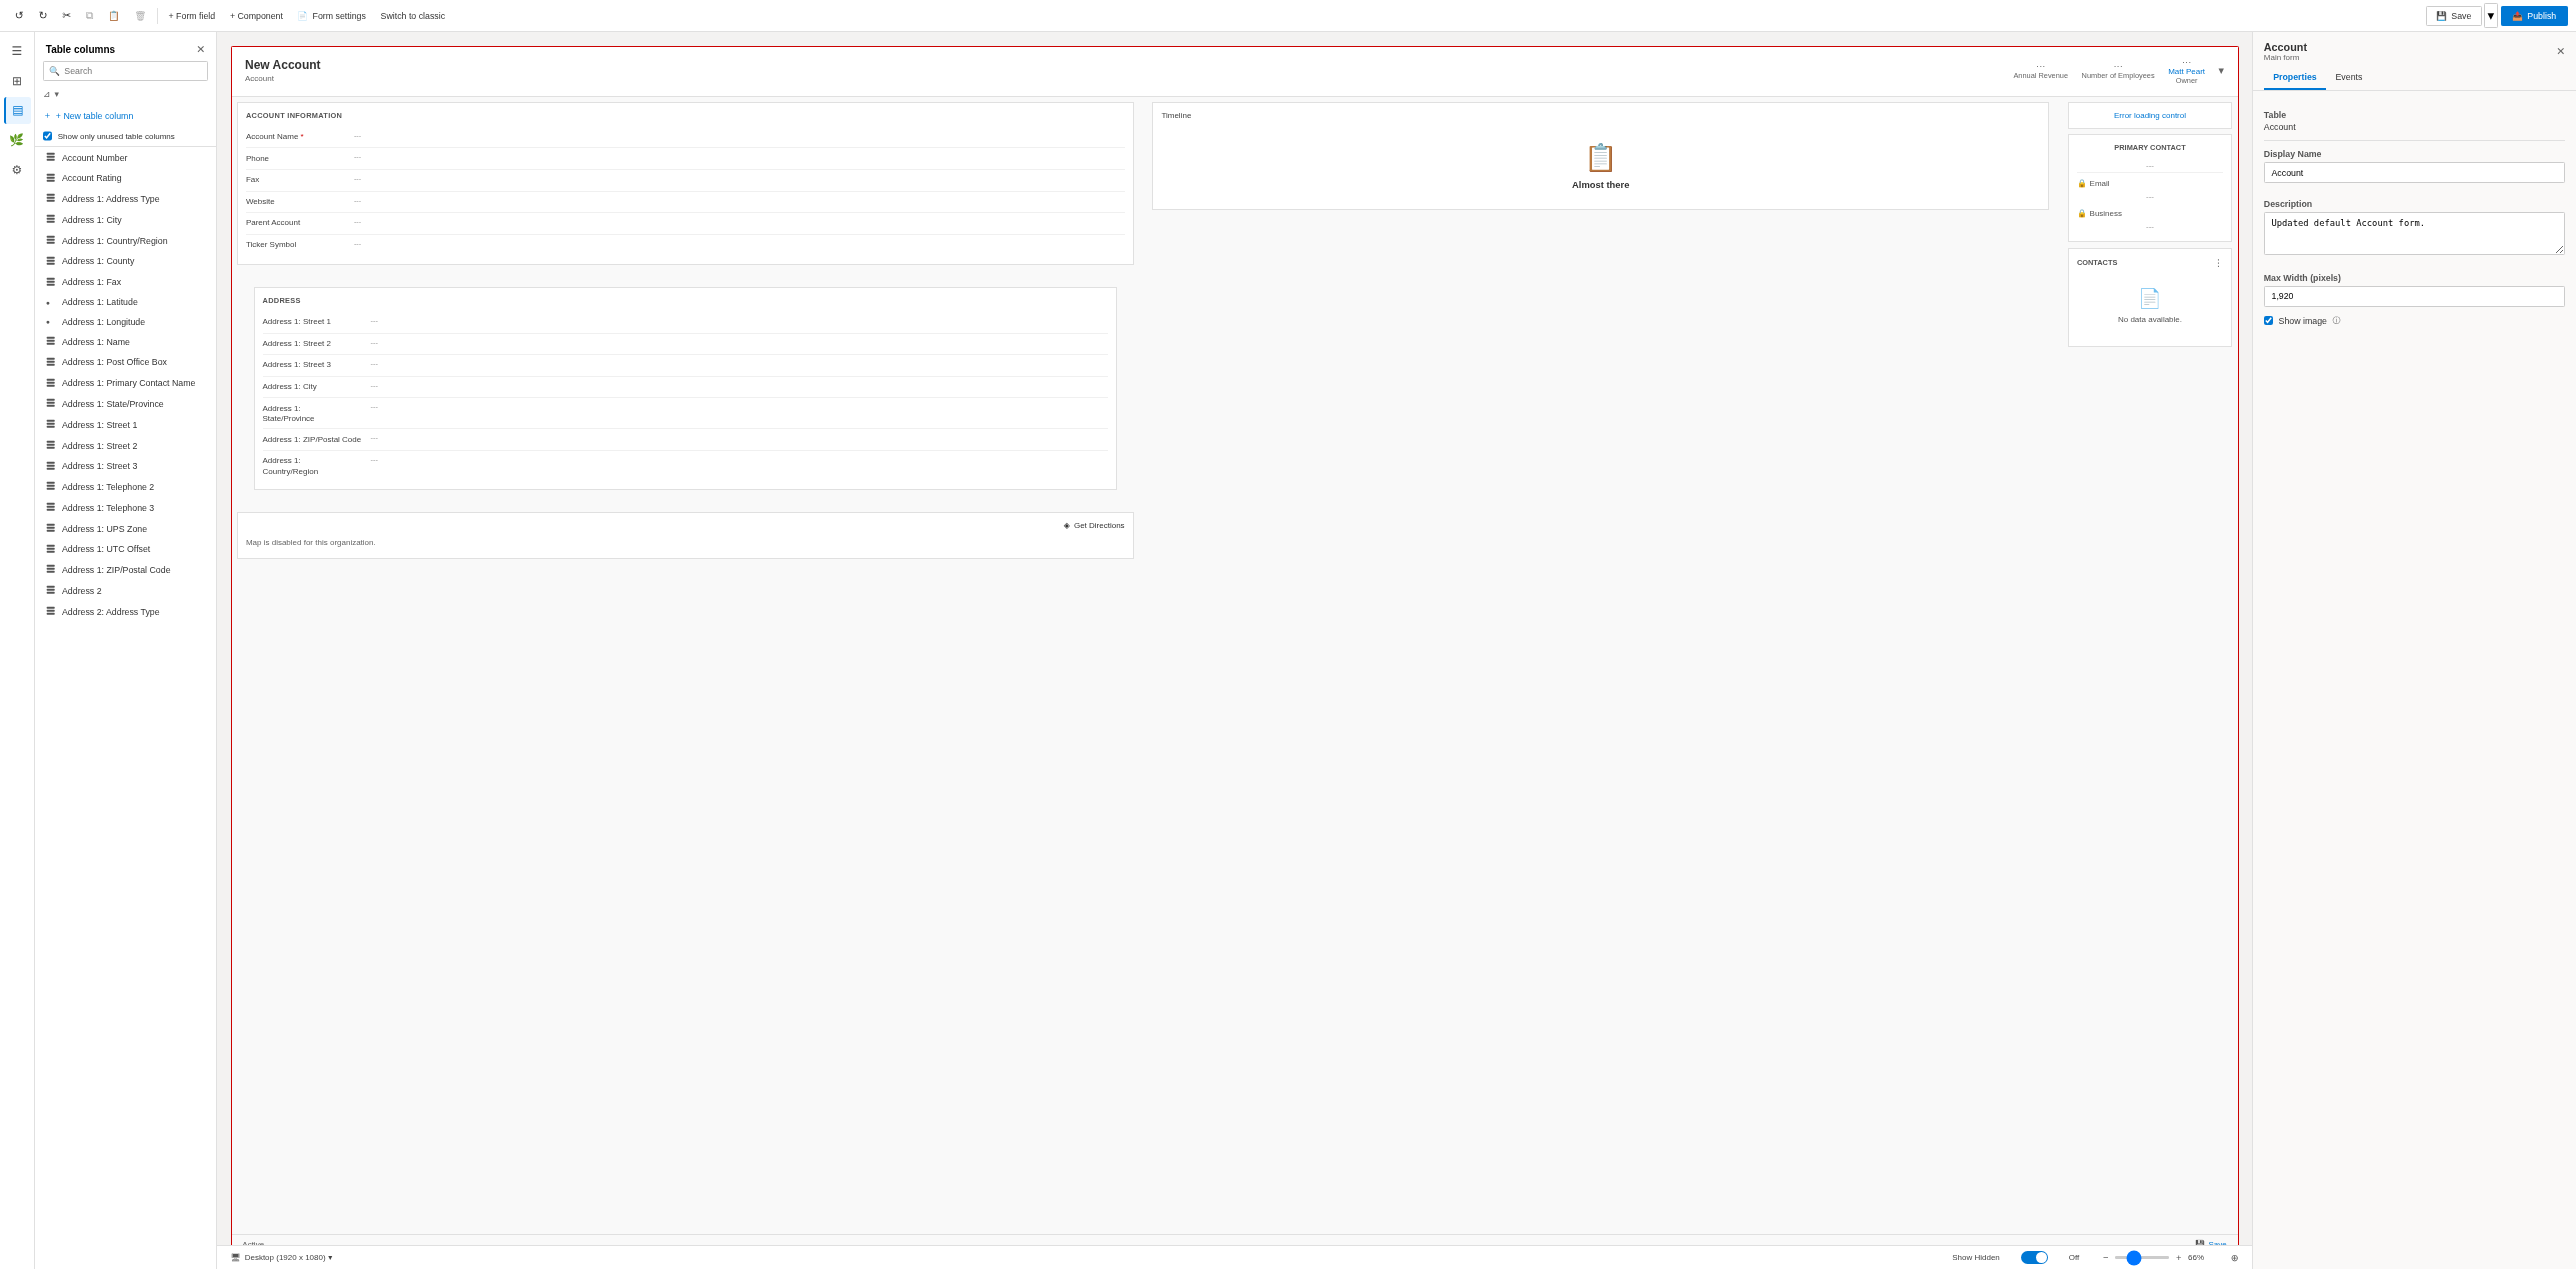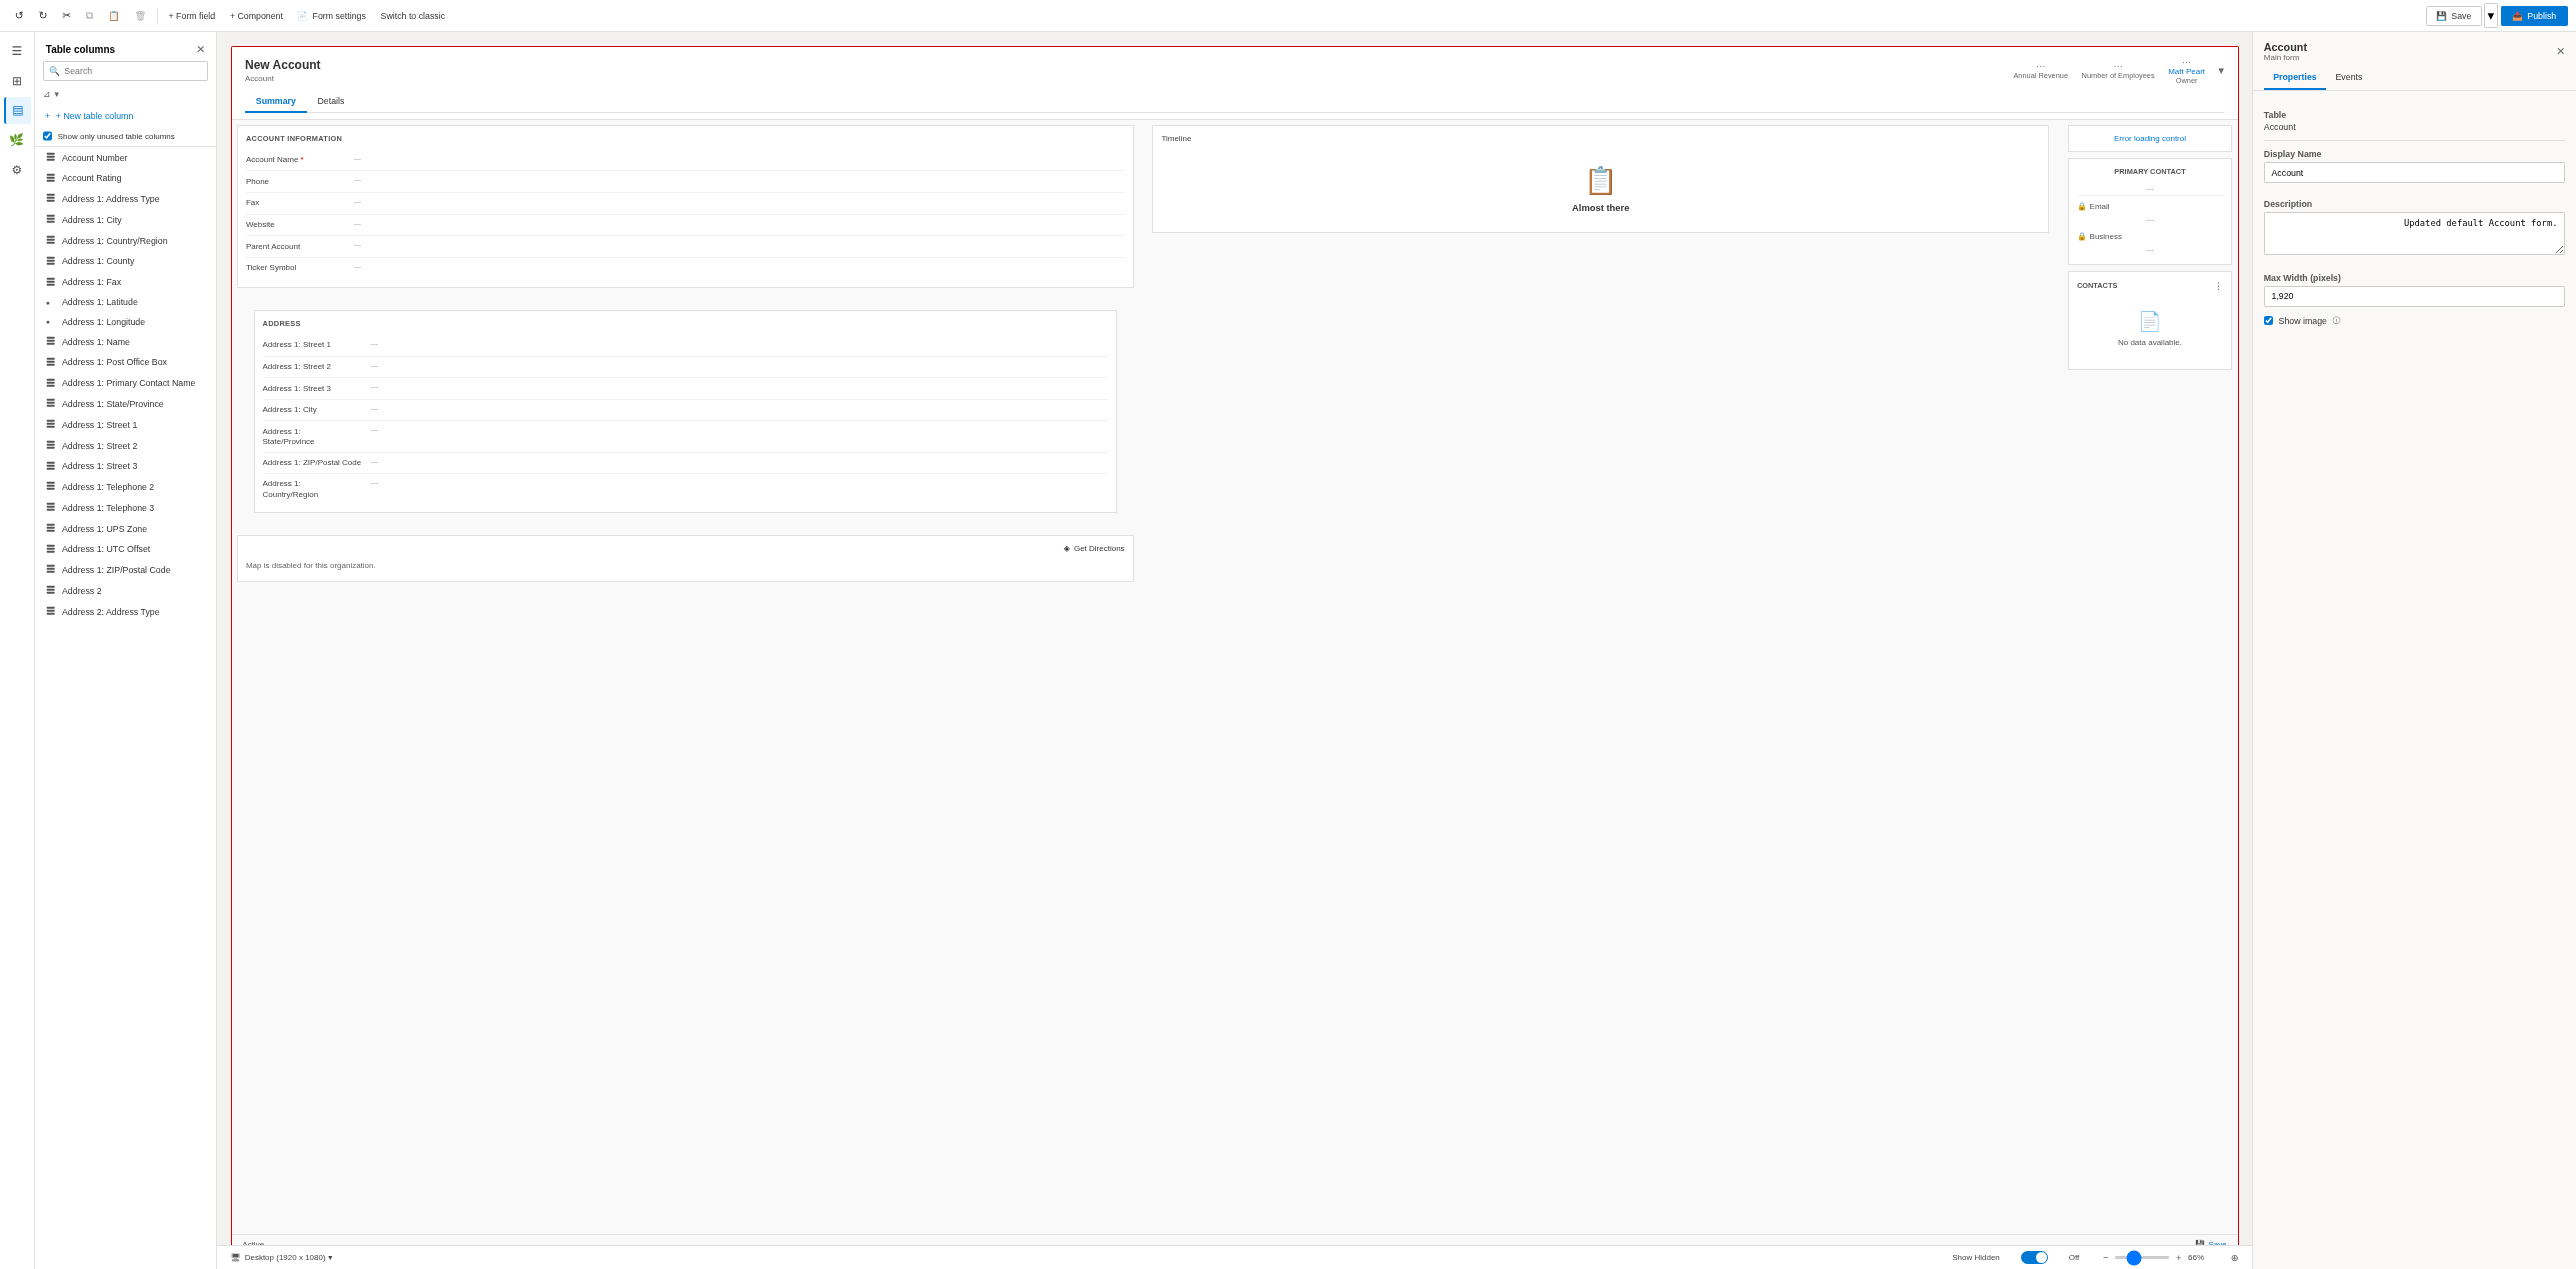--- a/index.html
+++ b/index.html
@@ -204,21 +204,21 @@
     .right-panel-body { padding: 10.8px; overflow-y: auto; flex: 1; }
     .prop-section-label { font-size: 8.8px; font-weight: 600; color: #555; margin-bottom: 2.7px; margin-top: 8px; }
     .prop-value { font-size: 8.8px; color: #333; margin-bottom: 8px; }
     .prop-input {
       width: 100%; border: 0.7px solid #ccc; padding: 4.7px 6.7px;
       font-size: 8.8px; border-radius: 1.3px; outline: none; margin-bottom: 8px; background: #fff;
     }
     .prop-textarea {
       width: 100%; border: 0.7px solid #ccc; padding: 4.7px 6.7px;
       font-size: 8.8px; border-radius: 1.3px; outline: none; margin-bottom: 8px; background: #fff;
-      resize: vertical; min-height: 43px; text-align: right;
+      resize: vertical; min-height: 43px;
     }
     .prop-checkbox-row { display: flex; align-items: center; gap: 5.4px; font-size: 8.8px; color: #333; margin-bottom: 5.4px; }
     .prop-checkbox-row input[type=checkbox] { accent-color: #0078d4; width: 9.4px; height: 9.4px; }
     .prop-info-icon { color: #666; font-size: 8px; }
 
     
     .icon-bar {
       width: 35px; background: #fff; border-right: 0.7px solid #e0e0e0;
       display: flex; flex-direction: column; align-items: center; padding-top: 5.4px; gap: 2.7px;
       flex-shrink: 0;
@@ -529,24 +529,20 @@
               <div class="col-dots">···</div>
               <div style="font-size:7.4px;">Number of Employees</div>
             </div>
             <div class="col-header">
               <div class="col-dots">···</div>
               <div style="color:#0078d4; font-size:8px;">Matt Peart</div>
               <div style="font-size:7.4px;">Owner</div>
             </div>
             <button style="border:none;background:transparent;cursor:pointer;font-size:10.8px;color:#666;">▾</button>
           </div>
-        </div>
-        <div class="form-tabs">
-          <div class="form-tab active">Summary</div>
-          <div class="form-tab">Details</div>
         </div>
       </div>
 
       <div class="form-body">
         <div class="form-row">
 
           <div class="form-col">
 
             <div class="form-section">
               <div class="form-section-title">ACCOUNT INFORMATION</div>

